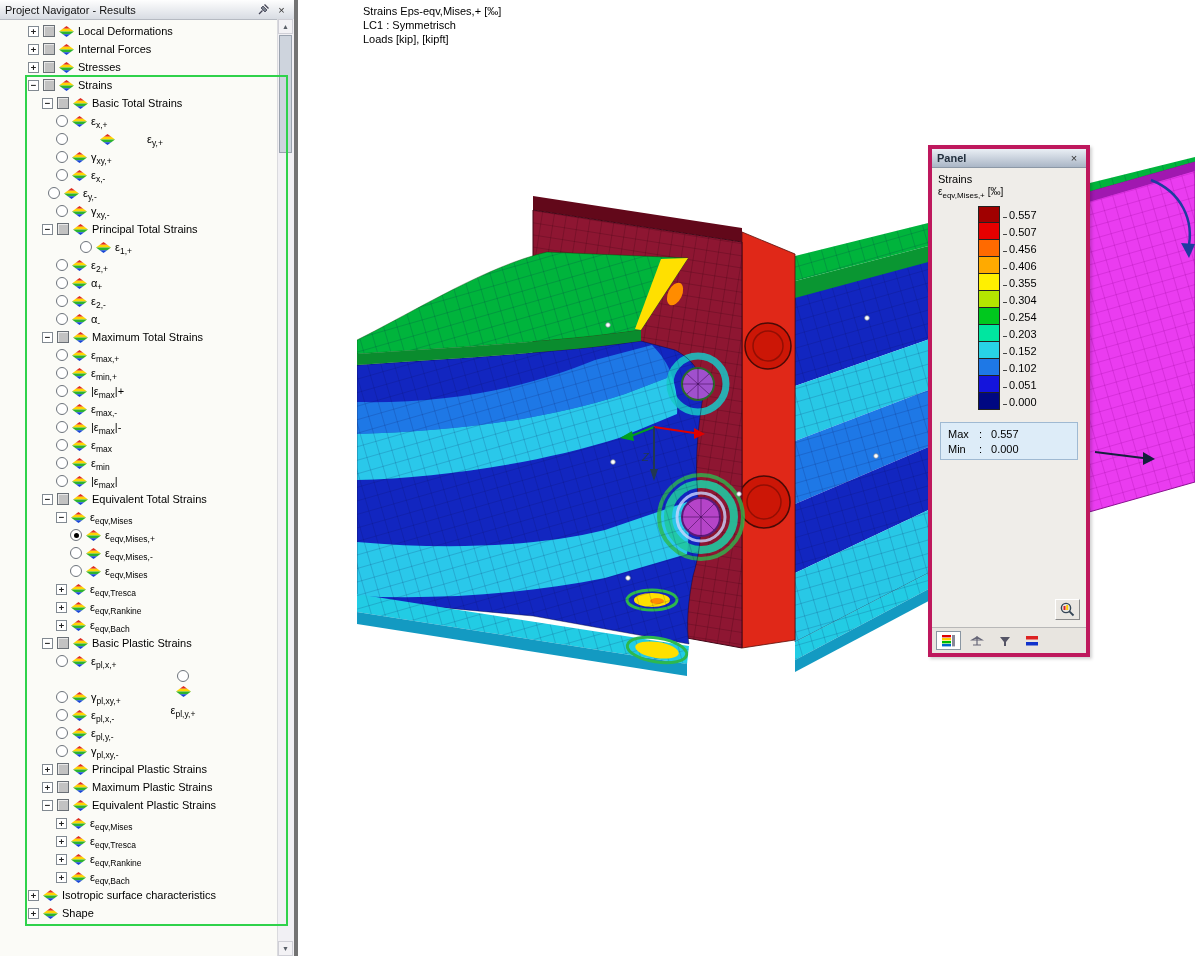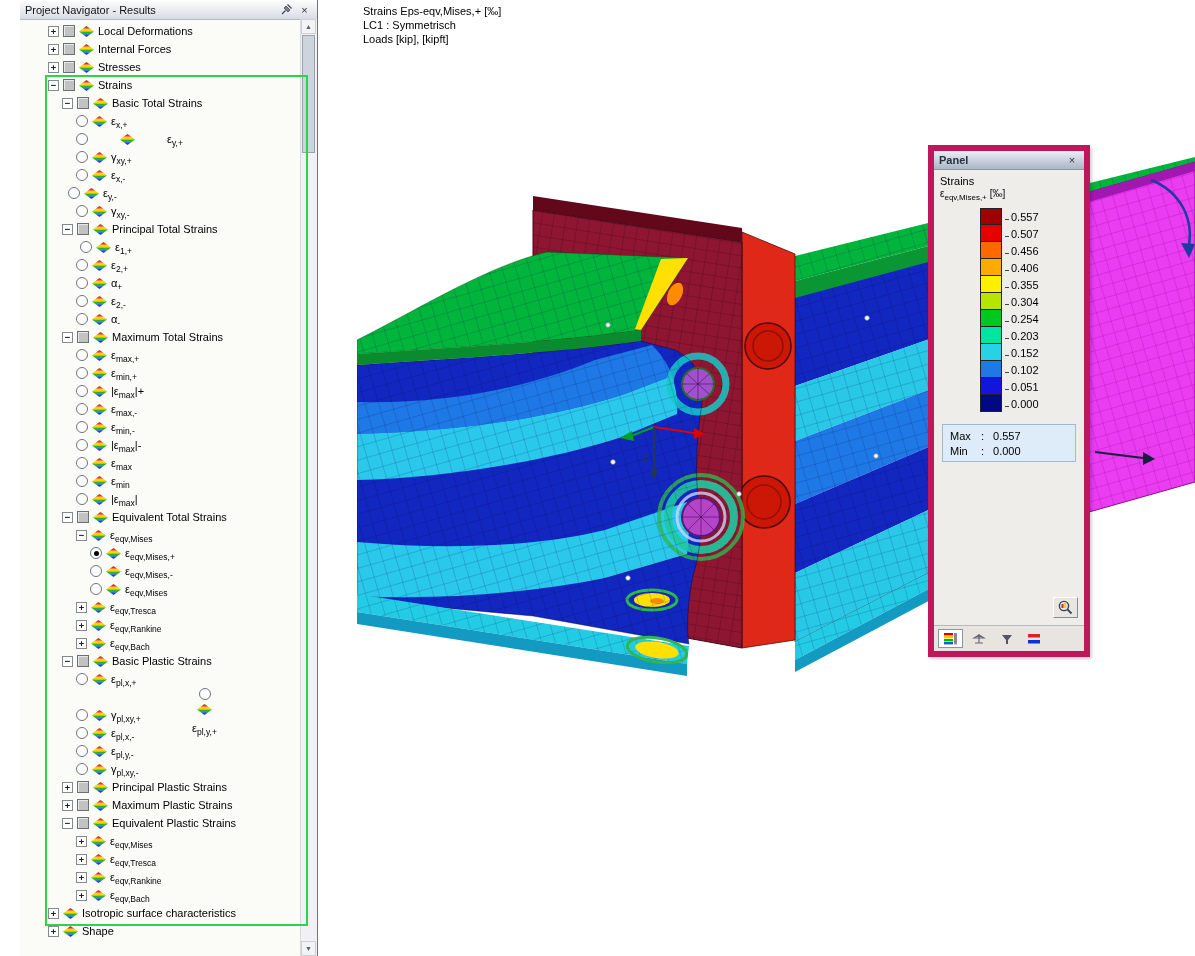--- a/index.html
+++ b/index.html
@@ -1,19 +1,19 @@
 <!DOCTYPE html>
 <html><head>
 <meta charset="utf-8">
 <style>
   html,body{margin:0;padding:0;background:#fff;}
   .app{position:relative;width:1195px;height:956px;overflow:hidden;background:#fff;
        font-family:"Liberation Sans","DejaVu Sans",sans-serif;font-size:11px;color:#000;}
   
-  .nav{position:absolute;left:0;top:0;width:298px;height:956px;background:#fbfbf7;border-right:1px solid #737373;box-sizing:border-box;margin-left:20px;}
+  .nav{position:absolute;left:0;top:0;width:298px;height:956px;background:#fbfbf7;border-right:4px solid #737373;box-sizing:border-box;}
   .nav-title{height:19px;background:linear-gradient(#fefefe,#d8dce3);border-bottom:1px solid #b6bac2;display:flex;align-items:center;padding:0 5px;gap:3px;}
   .nav-title-text{flex:1;color:#111;}
   .nav-btn{width:15px;height:15px;display:flex;align-items:center;justify-content:center;color:#333;font-size:11px;}
   .nav-body{position:absolute;top:19px;left:0;right:0;bottom:0;overflow:hidden;}
   .tree{position:absolute;top:0;left:0;right:16px;bottom:0;padding-top:3px;overflow:hidden;}
   .trow{height:18px;line-height:18px;display:flex;align-items:center;gap:4px;white-space:nowrap;}
   .exp{flex:0 0 auto;width:9px;height:9px;box-sizing:content-box;border:1px solid #828a92;background:#fff;
        font:bold 9px "DejaVu Sans Mono",monospace;line-height:9px;text-align:center;color:#222;}
   .gbox{flex:0 0 auto;width:10px;height:10px;border:1px solid #6a7076;background:#c2c2c2;box-shadow:inset 1px 1px 0 #e8e8e8;}
   .radio{flex:0 0 auto;width:10px;height:10px;border:1px solid #6d737b;border-radius:50%;background:#fff;position:relative;}
@@ -25,21 +25,21 @@
   .sb{position:absolute;right:0;top:0;bottom:0;width:16px;background:#f1f0f4;border-left:1px solid #dadade;}
   .sb-btn{position:absolute;left:0;width:15px;height:15px;background:#f3f2f5;border:1px solid #cfcfd6;box-sizing:border-box;
           font-size:7px;color:#5a6068;display:flex;align-items:center;justify-content:center;}
   .sb-btn.up{top:0;} .sb-btn.down{bottom:0;}
   .sb-thumb{position:absolute;left:1px;top:16px;width:13px;height:118px;background:#ced4dd;border:1px solid #9aa2ae;box-sizing:border-box;}
   
   .vp{position:absolute;left:357px;top:0;width:838px;height:956px;background:#fff;}
   .vp-info{position:absolute;left:6px;top:4px;line-height:14px;z-index:3;color:#000;}
   .model{position:absolute;left:0;top:0;}
   
-  .panel{position:absolute;left:571px;top:145px;width:162px;height:512px;background:#efede9;border:6px solid #be185d;
+  .panel{position:absolute;left:571px;top:145px;width:162px;height:512px;background:#efede9;border:4px solid #be185d;
          box-shadow:2px 2px 3px rgba(0,0,0,.18);display:flex;flex-direction:column;z-index:4;box-sizing:border-box;}
   .panel-head{height:18px;flex:0 0 auto;background:linear-gradient(#eaeff5,#aab6c6);border-bottom:1px solid #8c98a6;
               display:flex;align-items:center;padding:0 5px;font-weight:bold;color:#23303e;}
   .panel-head .sp{flex:1;}
   .panel-close{width:14px;text-align:center;font-weight:normal;color:#333;}
   .panel-body{position:relative;flex:1;padding:4px 6px 0 6px;}
   .panel-sec{margin:1px 0 0 0;}
   .panel-sub{font-size:10px;margin:1px 0 6px 0;}
   .panel-sub sub{font-size:8px;}
   .panel-sub .unit{margin-left:3px;}
@@ -198,21 +198,21 @@
             <span class="exp">−</span>
             <span class="gbox"></span>
             <svg class="dia" width="15" height="11" viewBox="0 0 15 11">
               <polygon points="7.5,0 11.3,2.8 3.7,2.8" fill="#e03020"></polygon>
               <polygon points="3.7,2.8 11.3,2.8 15,5.5 0,5.5" fill="#ffd400"></polygon>
               <polygon points="0,5.5 15,5.5 11.3,8.2 3.7,8.2" fill="#2cb430"></polygon>
               <polygon points="3.7,8.2 11.3,8.2 7.5,11" fill="#1846d8"></polygon>
             </svg>
             <span class="tlabel"><span>Principal Total Strains</span></span>
           </div>
-          <div class="trow" style="padding-left: 60px; text-align: center;">
+          <div class="trow" style="padding-left: 80px; text-align: center;">
             <span class="radio"></span>
             <svg class="dia" width="15" height="11" viewBox="0 0 15 11">
               <polygon points="7.5,0 11.3,2.8 3.7,2.8" fill="#e03020"></polygon>
               <polygon points="3.7,2.8 11.3,2.8 15,5.5 0,5.5" fill="#ffd400"></polygon>
               <polygon points="0,5.5 15,5.5 11.3,8.2 3.7,8.2" fill="#2cb430"></polygon>
               <polygon points="3.7,8.2 11.3,8.2 7.5,11" fill="#1846d8"></polygon>
             </svg>
             <span class="tlabel"><span>ε</span><sub>1,+</sub></span>
           </div>
           <div class="trow" style="padding-left: 56px;">
@@ -298,30 +298,20 @@
           </div>
           <div class="trow" style="padding-left: 56px;">
             <span class="radio"></span>
             <svg class="dia" width="15" height="11" viewBox="0 0 15 11">
               <polygon points="7.5,0 11.3,2.8 3.7,2.8" fill="#e03020"></polygon>
               <polygon points="3.7,2.8 11.3,2.8 15,5.5 0,5.5" fill="#ffd400"></polygon>
               <polygon points="0,5.5 15,5.5 11.3,8.2 3.7,8.2" fill="#2cb430"></polygon>
               <polygon points="3.7,8.2 11.3,8.2 7.5,11" fill="#1846d8"></polygon>
             </svg>
             <span class="tlabel"><span>ε</span><sub>max,-</sub></span>
-          </div>
-          <div class="trow" style="padding-left: 56px;">
-            <span class="radio"></span>
-            <svg class="dia" width="15" height="11" viewBox="0 0 15 11">
-              <polygon points="7.5,0 11.3,2.8 3.7,2.8" fill="#e03020"></polygon>
-              <polygon points="3.7,2.8 11.3,2.8 15,5.5 0,5.5" fill="#ffd400"></polygon>
-              <polygon points="0,5.5 15,5.5 11.3,8.2 3.7,8.2" fill="#2cb430"></polygon>
-              <polygon points="3.7,8.2 11.3,8.2 7.5,11" fill="#1846d8"></polygon>
-            </svg>
-            <span class="tlabel"><span>ε</span><sub>min,-</sub></span>
           </div>
           <div class="trow" style="padding-left: 56px;">
             <span class="radio"></span>
             <svg class="dia" width="15" height="11" viewBox="0 0 15 11">
               <polygon points="7.5,0 11.3,2.8 3.7,2.8" fill="#e03020"></polygon>
               <polygon points="3.7,2.8 11.3,2.8 15,5.5 0,5.5" fill="#ffd400"></polygon>
               <polygon points="0,5.5 15,5.5 11.3,8.2 3.7,8.2" fill="#2cb430"></polygon>
               <polygon points="3.7,8.2 11.3,8.2 7.5,11" fill="#1846d8"></polygon>
             </svg>
             <span class="tlabel"><span>|ε</span><sub>max</sub><span>|-</span></span>

